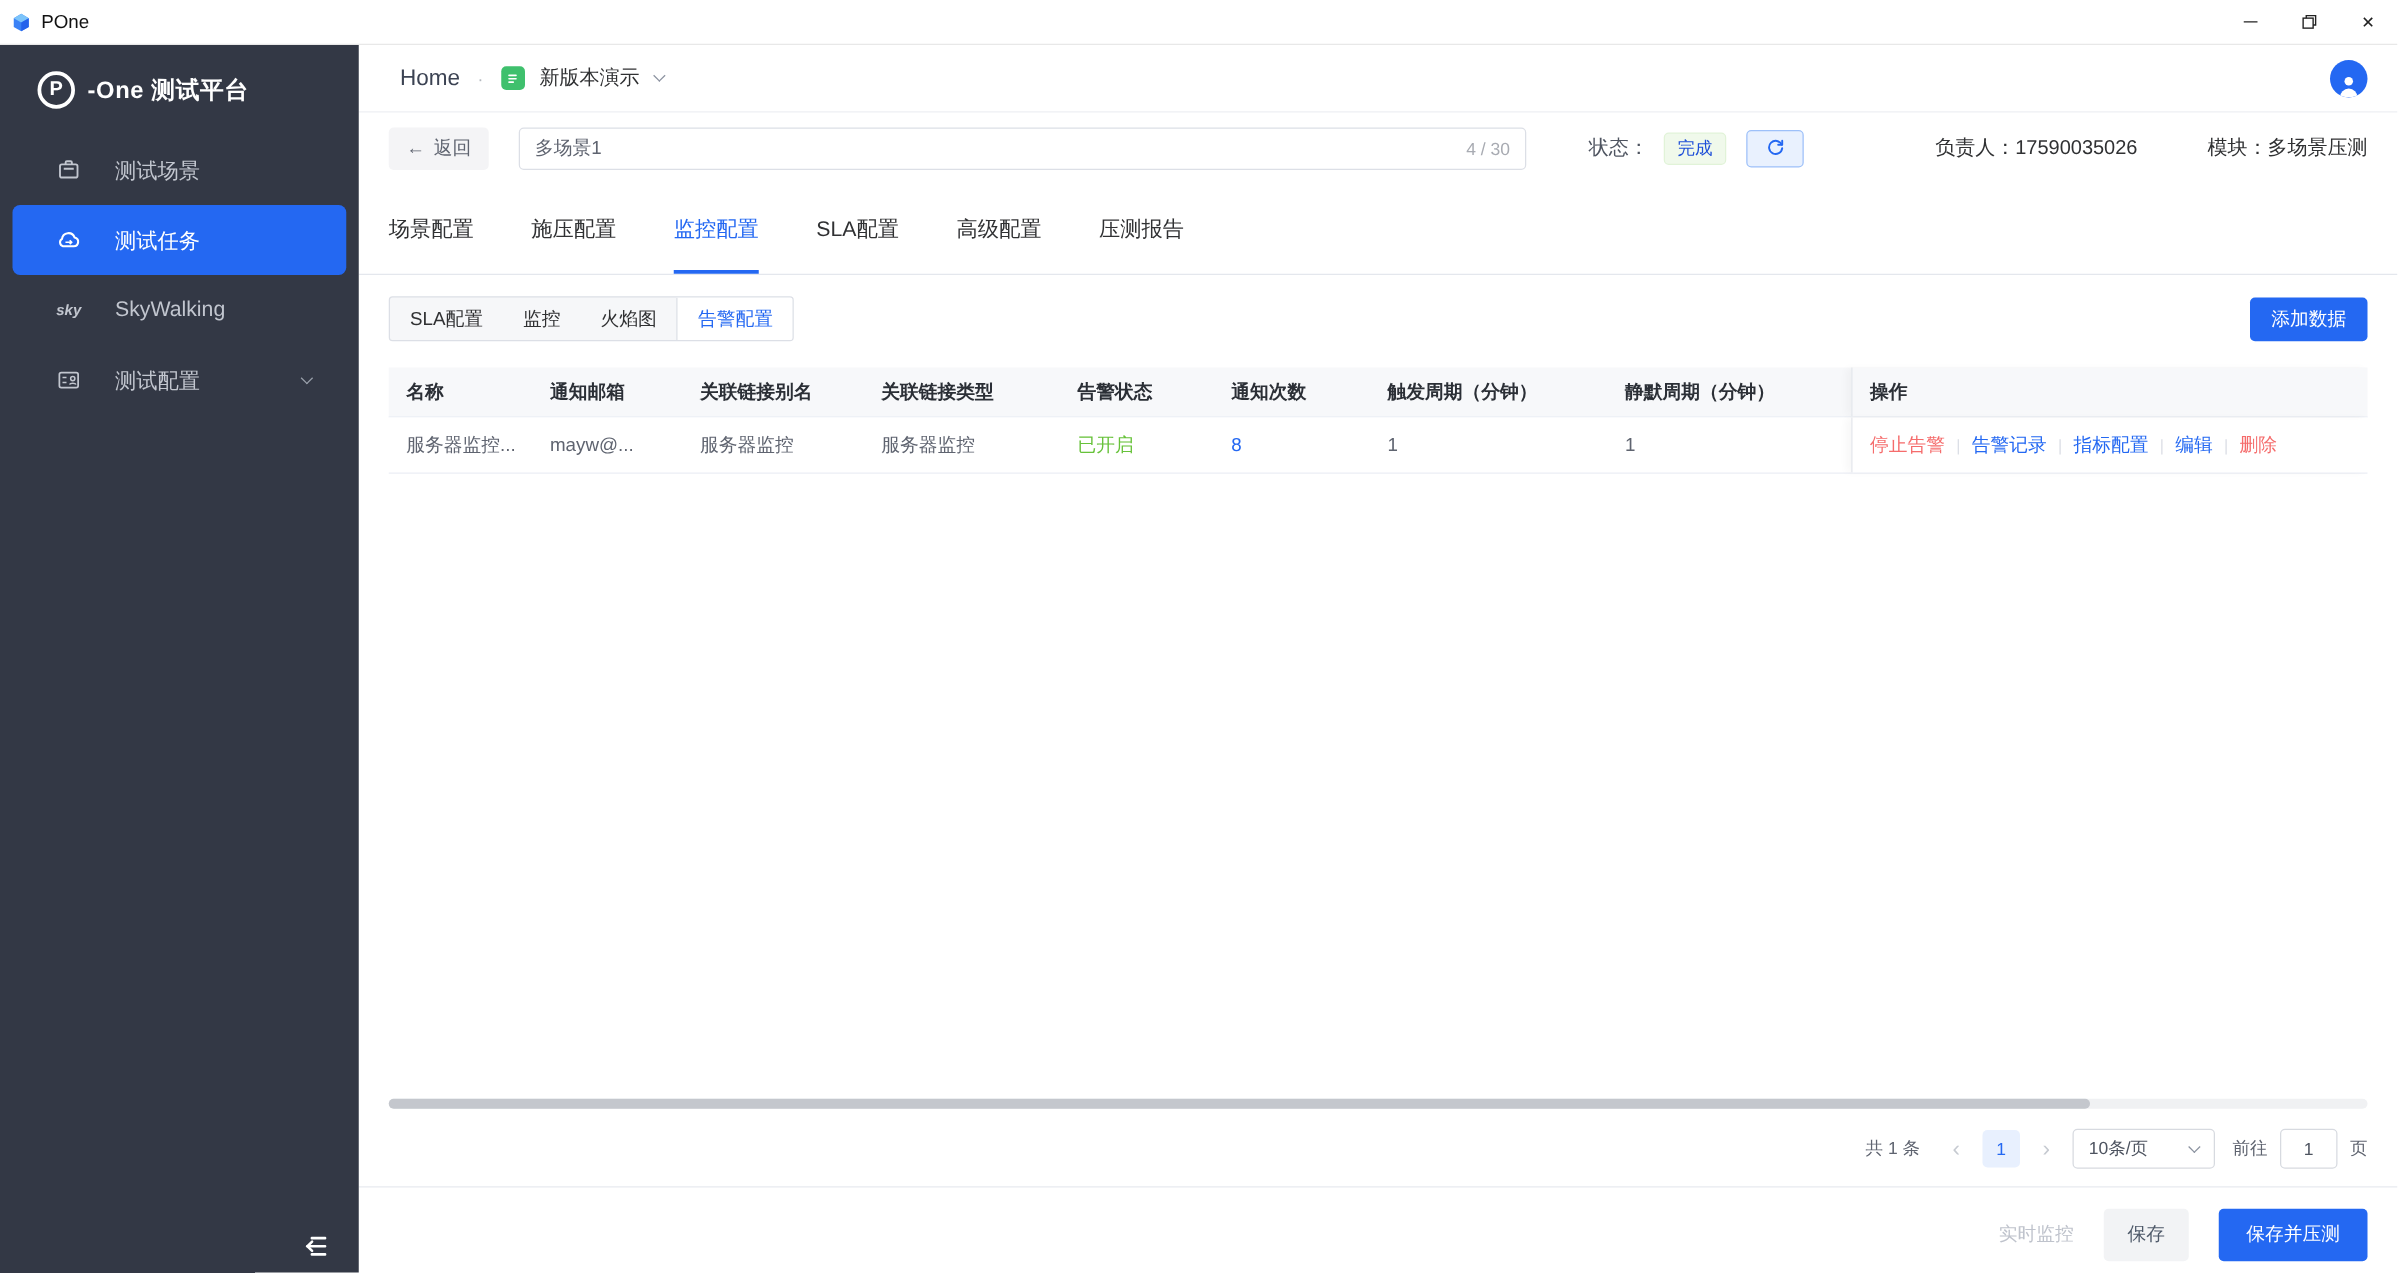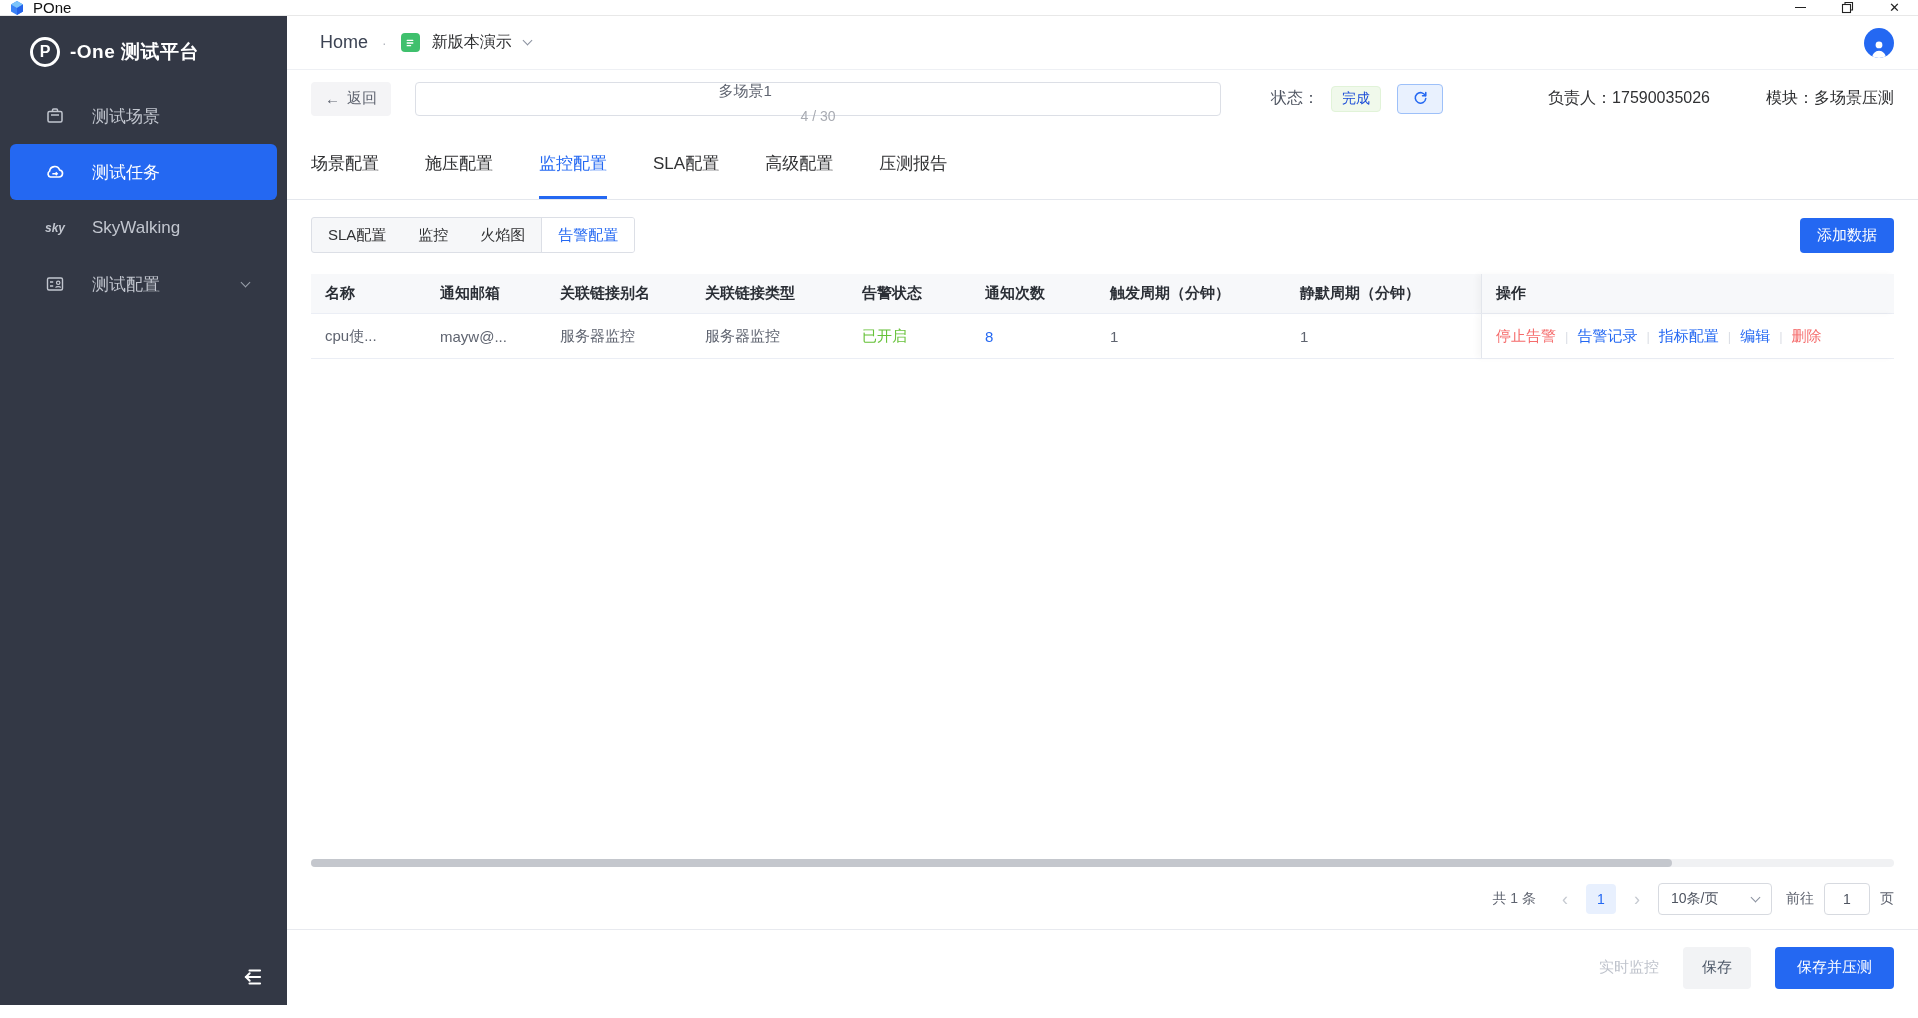--- a/index.html
+++ b/index.html
@@ -2,21 +2,21 @@
 <html lang="zh"><head>
 <meta charset="utf-8">
 <style>
   * { margin:0; padding:0; box-sizing:border-box; }
   html,body { width:1918px; height:1018px; }
   body {
     font-family:"Liberation Sans","DejaVu Sans",sans-serif;
     background:#fff; color:#303133; overflow:hidden; font-size:15px;
   }
   
-  .titlebar { height:16px; background:#fff; border-bottom:1px solid #e8e8e8;
+  .titlebar { height:36px; background:#fff; border-bottom:1px solid #e8e8e8;
     display:flex; align-items:center; justify-content:space-between; }
   .tb-left { display:flex; align-items:center; gap:8px; padding-left:9px; }
   .app-name { font-size:15px; color:#111; }
   .tb-controls { display:flex; height:100%; }
   .tb-btn { width:47px; height:100%; display:flex; align-items:center; justify-content:center; cursor:pointer; }
   .min-glyph { width:11px; height:1px; background:#222; display:block; }
   .close-glyph { font-size:13px; color:#222; }
   
   .layout { display:flex; height:989px; }
   
@@ -45,21 +45,21 @@
   .chev { width:7px; height:7px; border-right:1.6px solid #8a919f; border-bottom:1.6px solid #8a919f;
     transform:rotate(45deg); display:inline-block; margin-top:-4px; }
   .avatar { margin-left:auto; width:30px; height:30px; border-radius:50%; background:#2468f2;
     display:flex; align-items:flex-end; justify-content:center; overflow:hidden; cursor:pointer; }
   
   .toolbar-row { height:57px; display:flex; align-items:center; padding:0 24px; }
   .back-btn { height:34px; padding:0 14px; background:#f4f4f6; border:none; border-radius:4px;
     color:#5f6470; font-size:15px; display:flex; align-items:center; gap:7px; cursor:pointer;
     font-family:inherit; flex-shrink:0; }
   .scene-input { width:806px; height:34px; border:1px solid #dcdfe6; border-radius:4px; margin-left:24px;
-    display:flex; align-items:center; padding:0 12px; gap:8px; background:#fff;flex-direction:column; }
+    display:flex; align-items:center; padding:0 12px; gap:8px; background:#fff; }
   .scene-input input { flex:1; border:none; outline:none; font-size:15px; color:#5f6470; font-family:inherit; min-width:0; }
   .counter { color:#a8abb2; font-size:14px; flex-shrink:0; }
   .status-label { margin-left:50px; font-size:16px; color:#4e5460; flex-shrink:0; }
   .status-badge { margin-left:12px; height:26px; padding:0 10px; background:#f0f9eb; border:1px solid #e1f3d8;
     border-radius:4px; color:#1d4ed8; font-size:14px; display:flex; align-items:center; flex-shrink:0; }
   .refresh-btn { margin-left:16px; width:46px; height:30px; background:#e9f1fe; border:1px solid #9dc0f9;
     border-radius:4px; display:flex; align-items:center; justify-content:center; cursor:pointer; flex-shrink:0; }
   .owner { margin-left:auto; font-size:16px; color:#303133; white-space:nowrap; }
   .module { margin-left:56px; font-size:16px; color:#303133; white-space:nowrap; }
   
@@ -278,21 +278,21 @@
           <div class="cell c1">通知邮箱</div>
           <div class="cell c2">关联链接别名</div>
           <div class="cell c3">关联链接类型</div>
           <div class="cell c4">告警状态</div>
           <div class="cell c5">通知次数</div>
           <div class="cell c6">触发周期（分钟）</div>
           <div class="cell c7">静默周期（分钟）</div>
           <div class="cell c8">操作</div>
         </div>
         <div class="t-row">
-          <div class="cell c0">cpu使...</div>
+          <div class="cell c0">服务器监控...</div>
           <div class="cell c1">mayw@...</div>
           <div class="cell c2">服务器监控</div>
           <div class="cell c3">服务器监控</div>
           <div class="cell c4 ok-green">已开启</div>
           <div class="cell c5 link-blue">8</div>
           <div class="cell c6">1</div>
           <div class="cell c7">1</div>
           <div class="cell c8">
             <div class="actions">
               <span class="act danger">停止告警</span>

